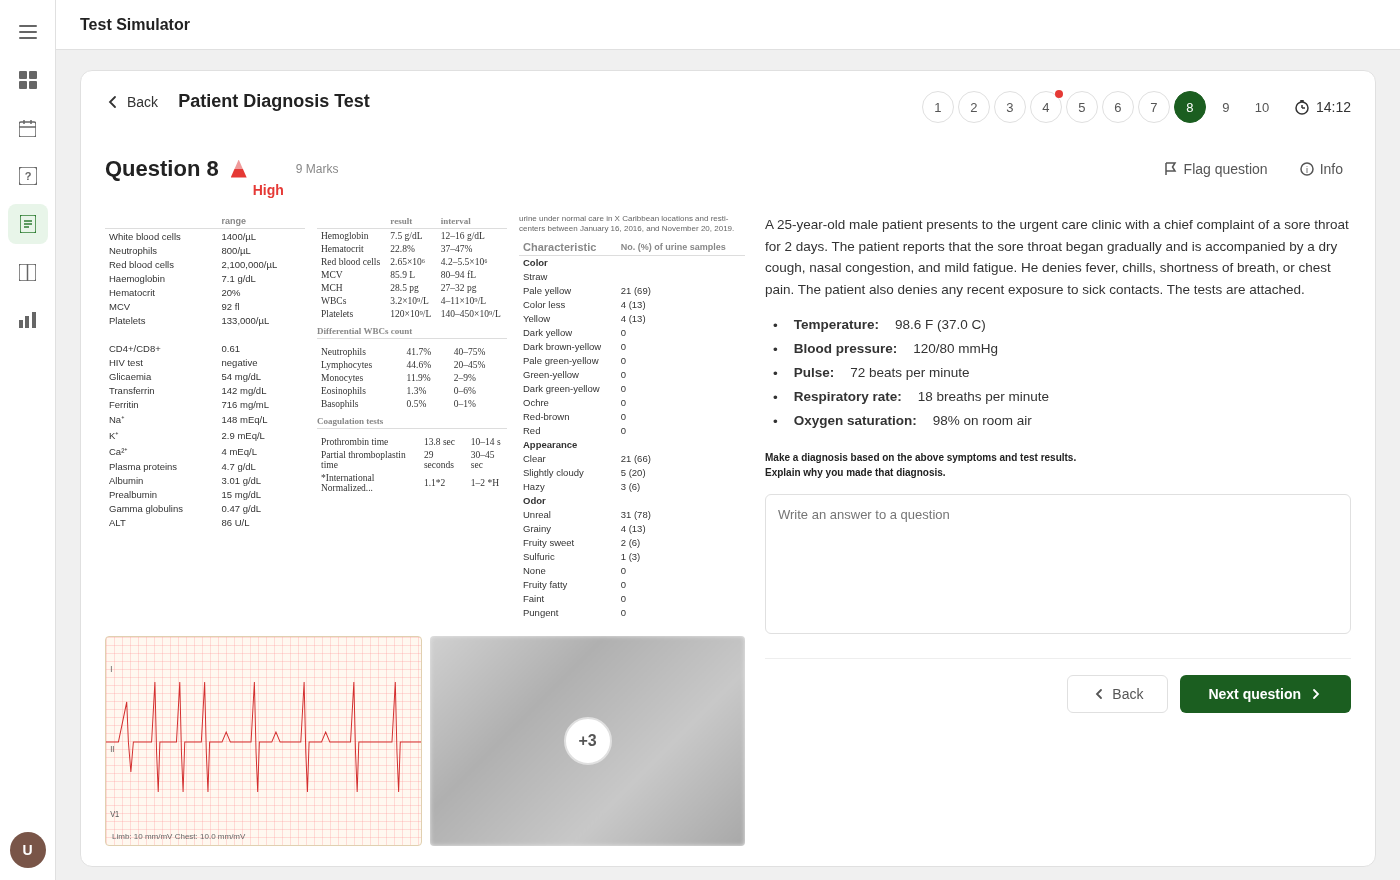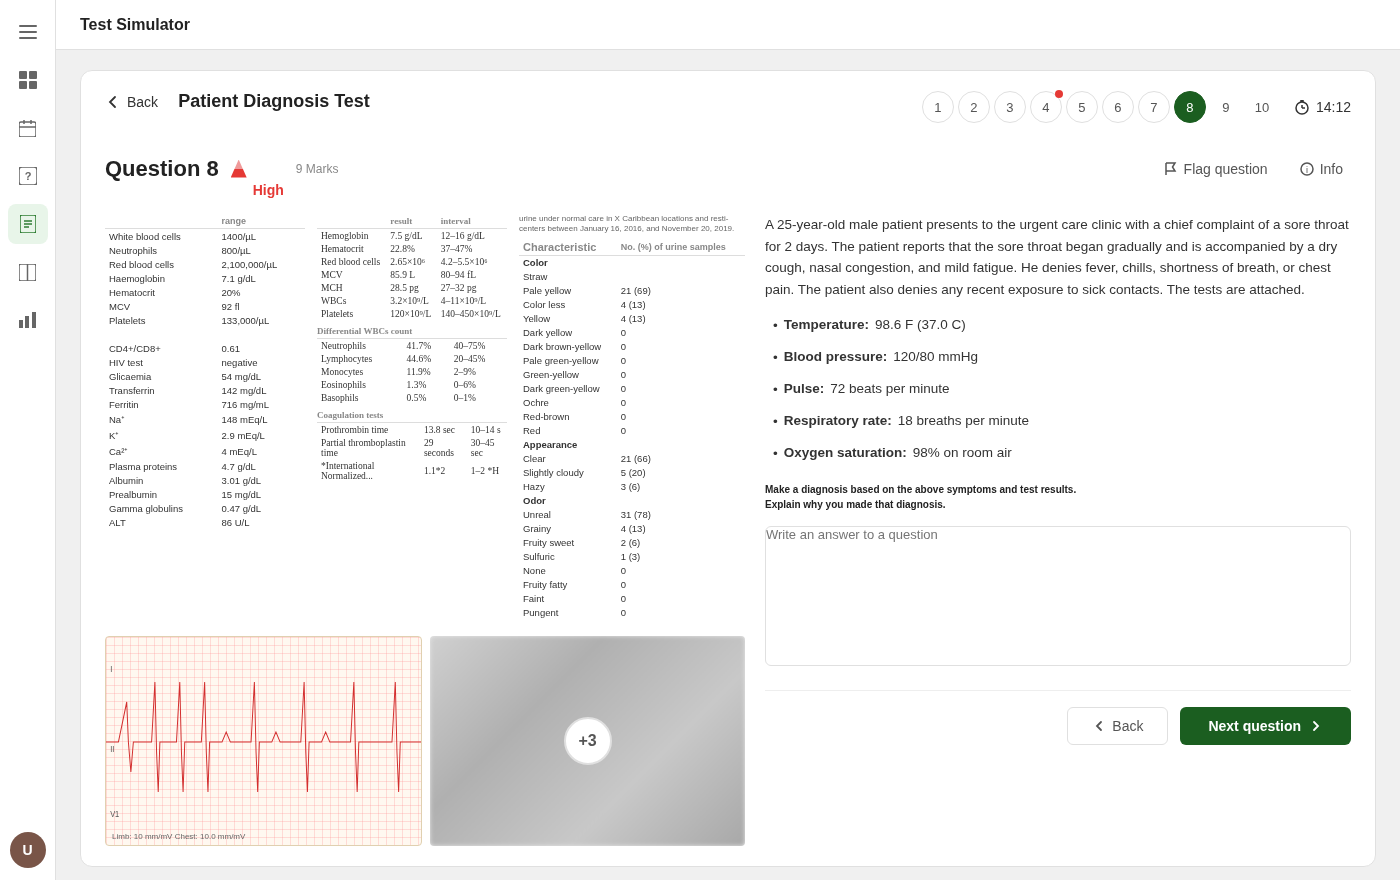--- a/index.html
+++ b/index.html
@@ -269,42 +269,42 @@
       list-style: none;
       margin-bottom: 16px;
       padding-left: 8px;
     }
     .vitals-list li {
       font-size: 13.5px;
       color: #333;
       line-height: 1.7;
       display: flex;
       align-items: flex-start;
-      gap: 6px;
-      margin-top: 8px;
+      gap: 16px;
     }
     .vitals-list li::before {
       content: '•';
       color: #333;
       flex-shrink: 0;
       margin-top: 1px;
     }
     .vital-label { font-weight: 700; }
     .question-prompt {
       font-size: 10px;
       color: #222;
       font-weight: 600;
       margin-bottom: 14px;
       line-height: 1.5;
     }
     .answer-textarea {
       width: 100%;
       height: 140px;
       border: 1px solid #e0e0e0;
       border-radius: 6px;
+      padding: 12px;
       font-size: 13px;
       color: #aaa;
       resize: none;
       outline: none;
       font-family: inherit;
     }
 
     
     .bottom-nav {
       display: flex;
@@ -371,21 +371,21 @@
     .lab-col-1 { flex: 0 0 200px; }
     .lab-col-2 { flex: 0 0 190px; font-family: Liberation Serif, serif; }
     .lab-col-3 { flex: 1; }
 
     .section-header {
       font-size: 9px;
       color: #888;
       font-weight: 600;
       border-bottom: 1px solid #ddd;
       padding-bottom: 2px;
-      margin-bottom: 0;
+      margin-bottom: 6px;
     }
     .range-label {
       font-size: 9px;
       color: #888;
       text-align: right;
     }
   </style>
 </head>
 <body>
 

